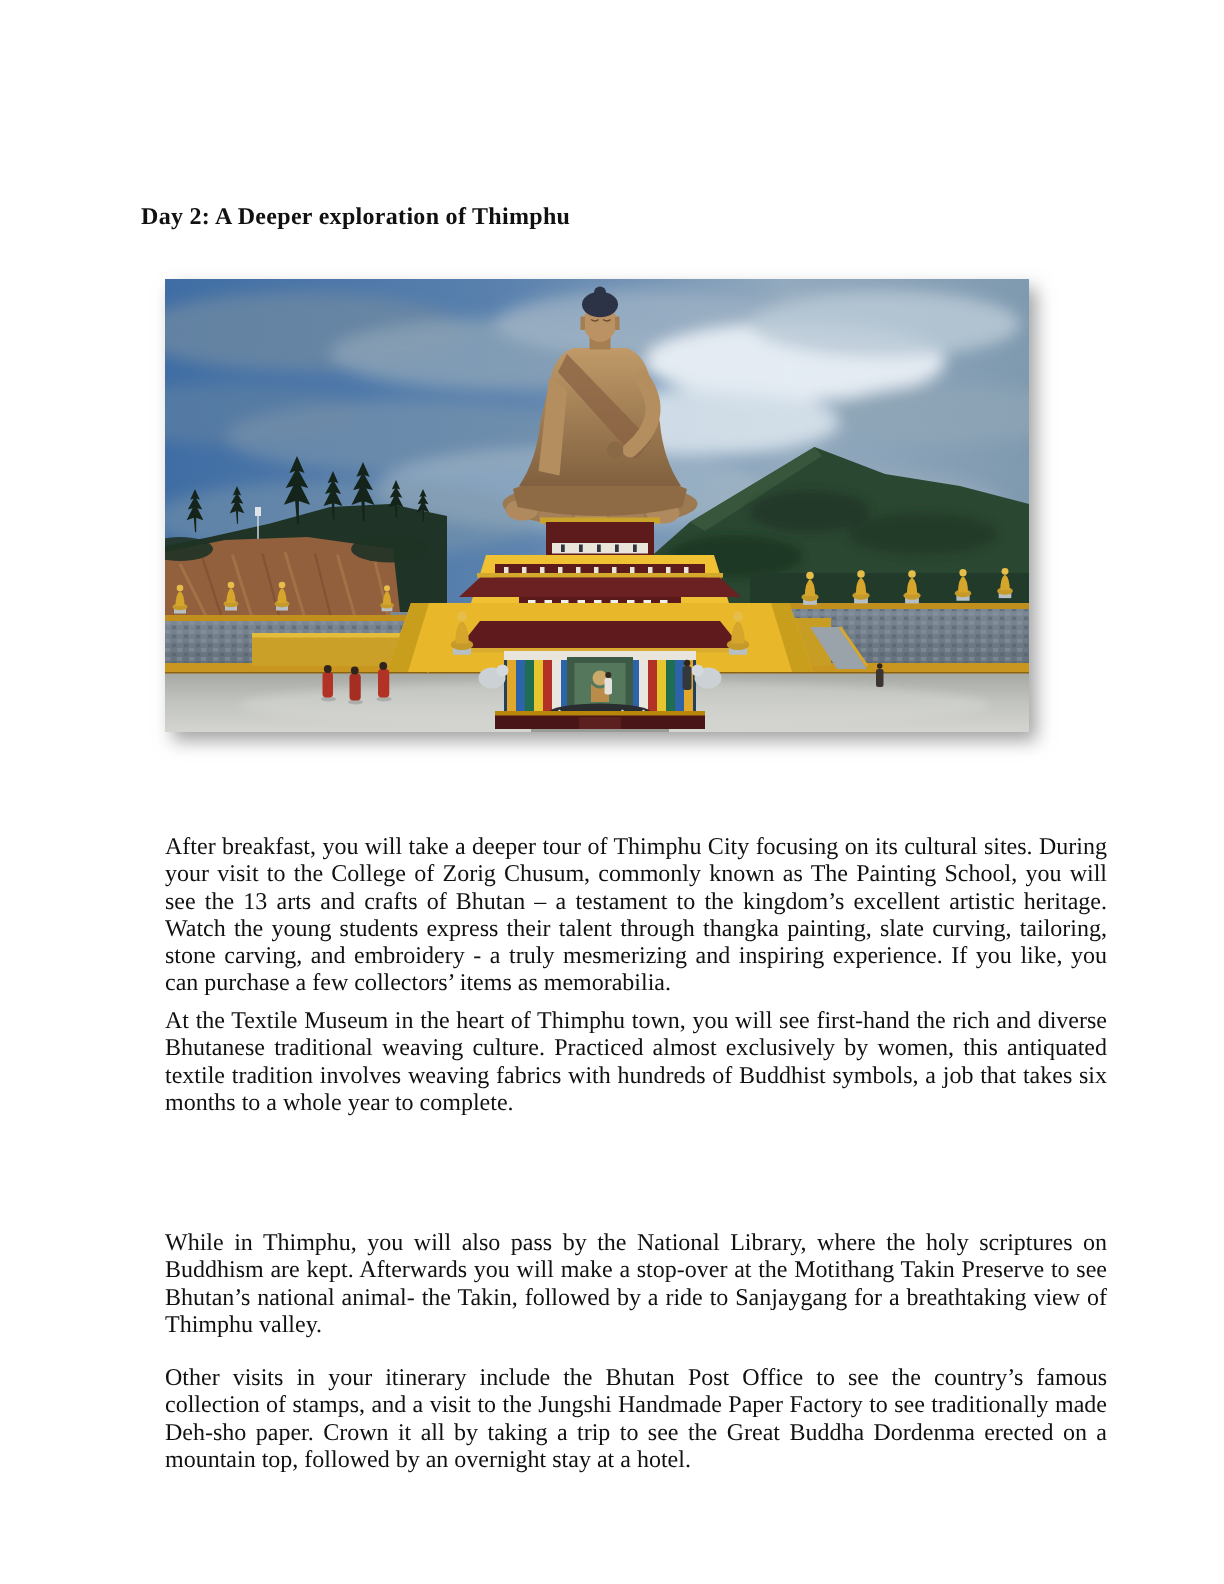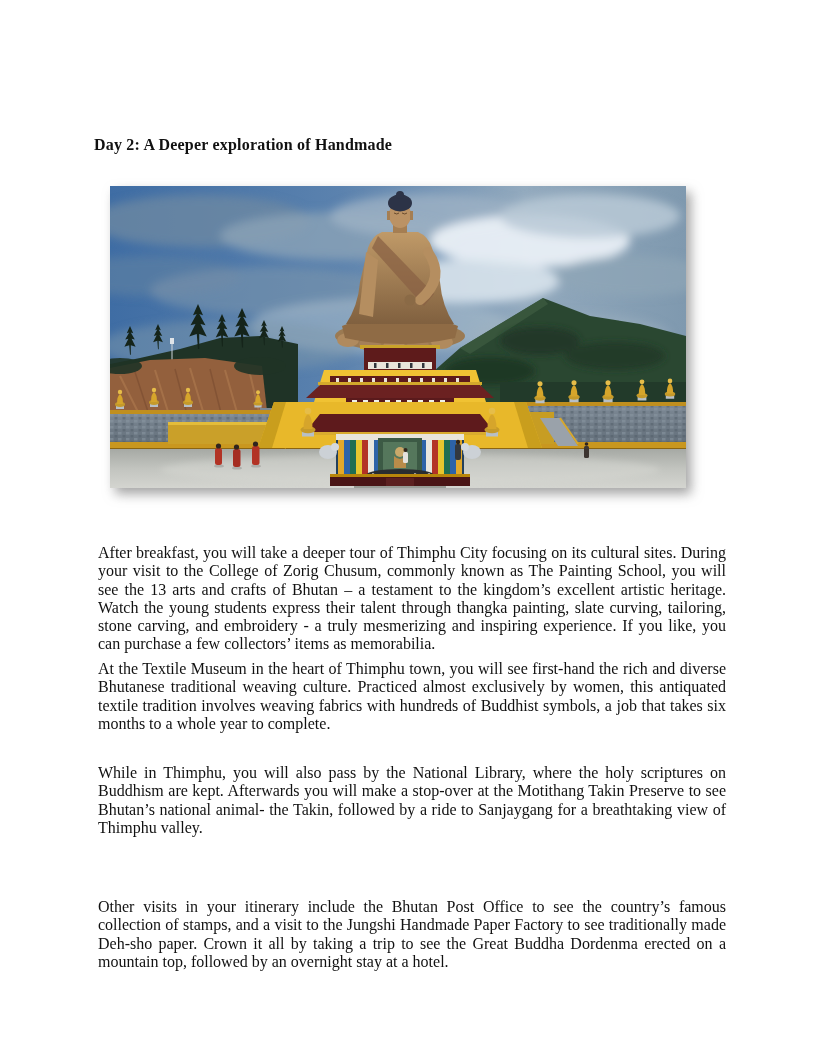--- a/index.html
+++ b/index.html
@@ -9,36 +9,36 @@
     background:#ffffff;
     font-family:"Liberation Serif","DejaVu Serif",serif;
     color:#111;
     overflow:hidden;
   }
   .doc-heading{
     position:absolute;top:136px;left:94px;width:628px;
     margin:0;font-size:16px;font-weight:bold;letter-spacing:.2px;
   }
   .doc-para{
-    position:absolute;left:94px;width:628px;margin:4px;
+    position:absolute;left:94px;width:628px;margin:16px;
     font-size:16px;line-height:18.3px;text-align:justify;
   }
-  .p1{top:540px}.p2{top:656px}.p3{top:760px}.p4{top:894px}
+  .p1{top:540px}.p2{top:656px}.p3{top:804px}.p4{top:894px}
   .doc-figure{
     position:absolute;top:186px;left:110px;width:576px;height:302px;margin:0;
     filter:drop-shadow(5px 6px 6px rgba(90,90,90,.55));
   }
   .doc-figure svg{display:block;width:100%;height:100%;}
 </style>
 </head>
 <body>
 
 <div class="page">
 
-  <h1 class="doc-heading">Day 2: A Deeper exploration of Handmade</h1>
+  <h1 class="doc-heading">Day 2: A Deeper exploration of Thimphu</h1>
 
   <figure class="doc-figure">
     <svg viewBox="0 0 576 302" preserveAspectRatio="none" role="img" aria-label="Photograph of the Great Buddha Dordenma in Thimphu: a giant bronze seated Buddha on a lotus throne above a golden tiered temple pavilion with maroon roofs and a striped ceremonial entrance, golden statues along grey stone walls, forested mountains and dramatic clouds behind, and monks in red robes on the plaza below">
       <defs>
         <linearGradient id="skyg" x1="0" y1="0" x2="1" y2="0">
           <stop offset="0" stop-color="#3f6da4"></stop>
             <stop offset=".4" stop-color="#5b82ae"></stop>
           <stop offset=".72" stop-color="#93aabe"></stop>
             <stop offset="1" stop-color="#7f99af"></stop>
         </linearGradient>

